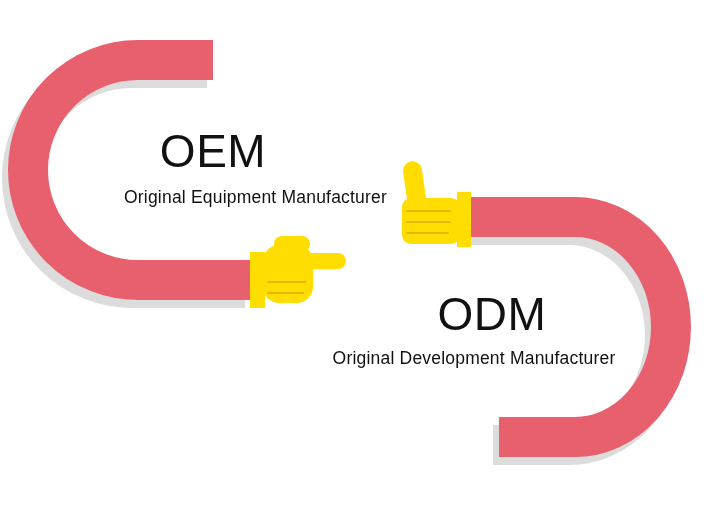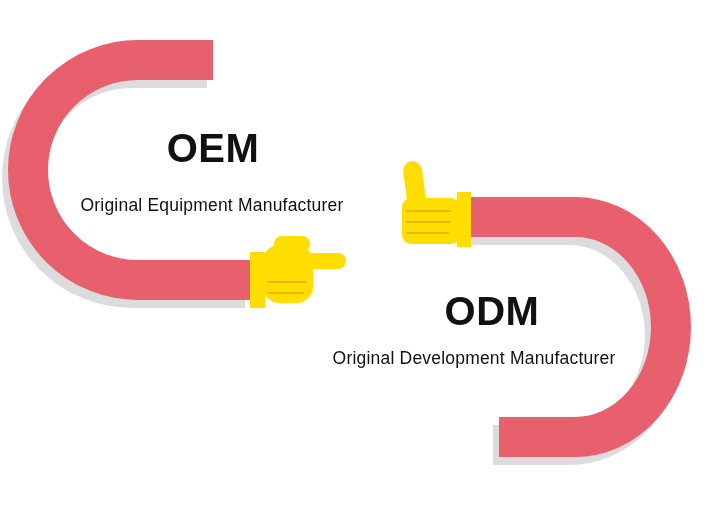--- a/index.html
+++ b/index.html
@@ -19,32 +19,32 @@
     position: absolute;
     top: 0;
     left: 0;
   }
   .label {
     position: absolute;
     color: #111111;
     text-align: center;
   }
   .title {
-    font-weight: bold;
-    font-size: 40px;
+    font-weight: normal;
+    font-size: 46px;
     line-height: 1;
     letter-spacing: 0.5px;
   }
   .subtitle {
     font-size: 17.5px;
     line-height: 1.1;
     letter-spacing: 0.2px;
   }
   .oem-title   { left: 63px;  top: 128px; width: 300px; }
-  .oem-sub     { left: 37px;  top: 196px; width: 350px; }
+  .oem-sub     { left: 37px;  top: 188px; width: 350px; text-align: right; }
   .odm-title   { left: 342px; top: 291px; width: 300px; text-align: center; }
   .odm-sub     { left: 299px; top: 349px; width: 350px; }
 </style>
 </head>
 <body>
 
 <div class="canvas">
 
   <svg class="art" width="720" height="506" viewBox="0 0 720 506" xmlns="http://www.w3.org/2000/svg">
 

